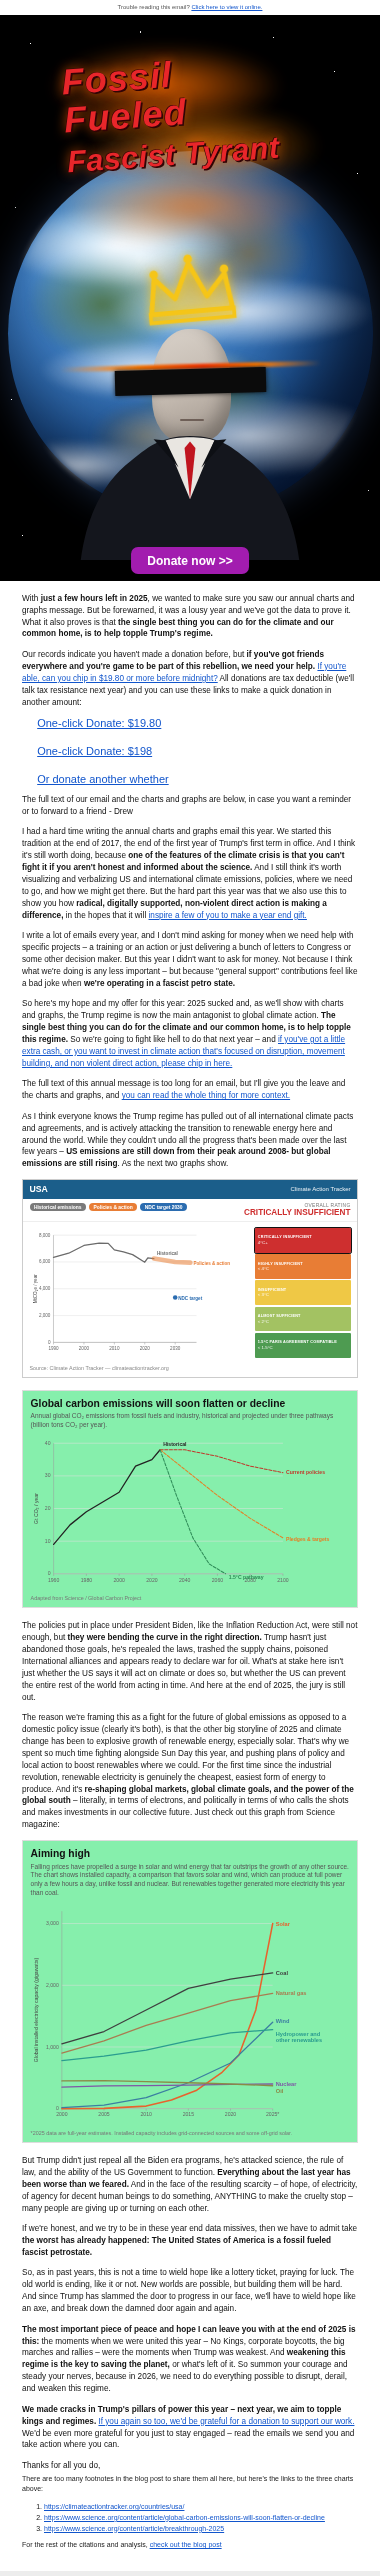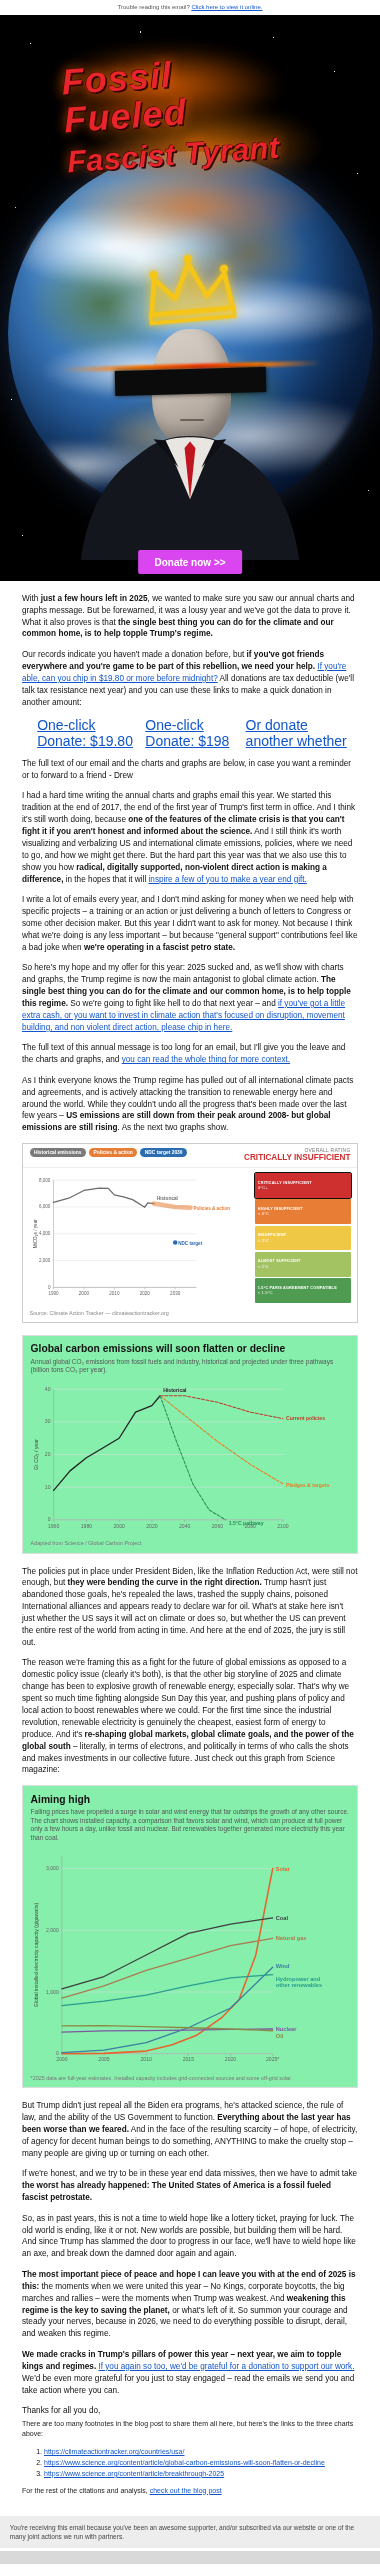--- a/index.html
+++ b/index.html
@@ -52,28 +52,28 @@
 .graffiti .g1,.graffiti .g2{font-size:36px;letter-spacing:1.1px}
 .graffiti .g3{font-size:30.5px;margin-top:5.4px;letter-spacing:0.5px}
 .crown{position:absolute;left:137px;top:238px;width:107px;height:76px;transform:rotate(-5deg);filter:drop-shadow(0 0 4.4px rgba(245,197,24,.8))}
 .figure-face{position:absolute;left:152px;top:314px;width:79px;height:113px;border-radius:46% 46% 38% 38%;
  background:linear-gradient(160deg,#d9d2ca 0%,#c2b8ae 55%,#9d938a 100%);box-shadow:inset -7.6px -9.8px 16.3px rgba(0,0,0,.25)}
 .figure-mouth{position:absolute;left:180px;top:404px;width:24px;height:2.7px;border-radius:1.6px;background:#6e5f57}
 .eye-streak{position:absolute;left:60px;top:349px;width:261px;height:4.9px;transform:rotate(-1.5deg);
  background:linear-gradient(90deg,transparent,#ff7a00 30%,#ff3600 55%,#ff7a00 75%,transparent);filter:blur(0.8px)}
 .eye-bar{position:absolute;left:115px;top:354px;width:151px;height:25px;background:#0b0b0b;transform:rotate(-1.5deg);box-shadow:0 0 5.4px rgba(0,0,0,.8)}
 .figure-suit{position:absolute;left:72px;top:420px;width:236px;height:125px}
-.donate-btn{position:absolute;left:50%;bottom:6.5px;transform:translateX(-50%);background:#d946ef;color:#fff;font-weight:bold;
- font-size:10px;padding:6.5px 16.3px;border-radius:2px;text-decoration:none;white-space:nowrap}
+.donate-btn{position:absolute;left:50%;bottom:6.5px;transform:translateX(-50%);background:#a21caf;color:#fff;font-weight:bold;
+ font-size:12px;padding:6.5px 16.3px;border-radius:7px;text-decoration:none;white-space:nowrap}
 
 
 .content{padding:12px 22px 3.3px}
 .content p{font-size:8.2px;line-height:1.45;margin:0 0 8.7px}
 .content p.small{font-size:7px;color:#222}
-.donate-links{margin:0 0 8.7px 15.2px;display:flex;gap:2px;font-size:14px}
+.donate-links{margin:0 0 8.7px 15.2px;display:flex;flex-direction:column;gap:16px;font-size:11px}
 .footnote-list{margin:0 0 8.7px 22px;font-size:7px}
 .footnote-list li{margin-bottom:3.8px;word-break:break-all}
 .signoff{margin-bottom:2.2px !important}
 
 
 .chart-card{border:0.5px solid #ddd;margin:3.3px 0 12px;padding:7.6px 7.6px 5.4px;background:#86efac}
 .chart-title{font-weight:bold;font-size:10.3px;margin-bottom:3.3px;color:#111}
 .chart-subtitle{font-size:6.5px;color:#555;line-height:1.35;margin-bottom:5.4px}
 .chart-footnote{font-size:5.4px;color:#777;margin-top:3.3px;line-height:1.3}
 svg text{font-family:"Liberation Sans","DejaVu Sans",sans-serif}
@@ -156,20 +156,24 @@
         <a href="#" class="lnk">One-click Donate: $198</a>
         <a href="#" class="lnk">Or donate another whether</a>
       </div>
       <p><span>The full text of our email and the charts and graphs are below, in case you want a reminder or to forward to a friend - Drew</span></p>
       <p><span>I had a hard time writing the annual charts and graphs email this year. We started this tradition at the end of 2017, the end of the first year of Trump's first term in office. And I think it's still worth doing, because </span><span class="b">one of the features of the climate crisis is that you can't fight it if you aren't honest and informed about the science.</span><span> And I still think it's worth visualizing and verbalizing US and international climate emissions, policies, where we need to go, and how we might get there. But the hard part this year was that we also use this to show you how </span><span class="b">radical, digitally supported, non-violent direct action is making a difference,</span><span> in the hopes that it will </span><a href="#" class="lnk">inspire a few of you to make a year end gift.</a></p>
       <p><span>I write a lot of emails every year, and I don't mind asking for money when we need help with specific projects – a training or an action or just delivering a bunch of letters to Congress or some other decision maker. But this year I didn't want to ask for money. Not because I think what we're doing is any less important – but because "general support" contributions feel like a bad joke when </span><span class="b">we're operating in a fascist petro state.</span></p>
       <p><span>So here's my hope and my offer for this year: 2025 sucked and, as we'll show with charts and graphs, the Trump regime is now the main antagonist to global climate action. </span><span class="b">The single best thing you can do for the climate and our common home, is to help topple this regime.</span><span> So we're going to fight like hell to do that next year – and </span><a href="#" class="lnk">if you've got a little extra cash, or you want to invest in climate action that's focused on disruption, movement building, and non violent direct action, please chip in here.</a></p>
       <p><span>The full text of this annual message is too long for an email, but I'll give you the leave and the charts and graphs, and </span><a href="#" class="lnk">you can read the whole thing for more context.</a></p>
       <p><span>As I think everyone knows the Trump regime has pulled out of all international climate pacts and agreements, and is actively attacking the transition to renewable energy here and around the world. While they couldn't undo all the progress that's been made over the last few years – </span><span class="b">US emissions are still down from their peak around 2008- but global emissions are still rising</span><span>. As the next two graphs show.</span></p>
       <div class="cat-card">
+        <div class="cat-head">
+          <span class="hl">USA</span>
+          <span class="hr">Climate Action Tracker</span>
+        </div>
         <div class="cat-sub">
           <div class="pills">
             <span class="pill" style="background: rgb(122, 122, 122);">Historical emissions</span>
             <span class="pill" style="background: rgb(232, 125, 53);">Policies &amp; action</span>
             <span class="pill" style="background: rgb(43, 108, 176);">NDC target 2030</span>
           </div>
           <div class="rating-wrap">
             <div class="rating-label">Overall rating</div>
             <div class="rating-value">CRITICALLY INSUFFICIENT</div>
           </div>

